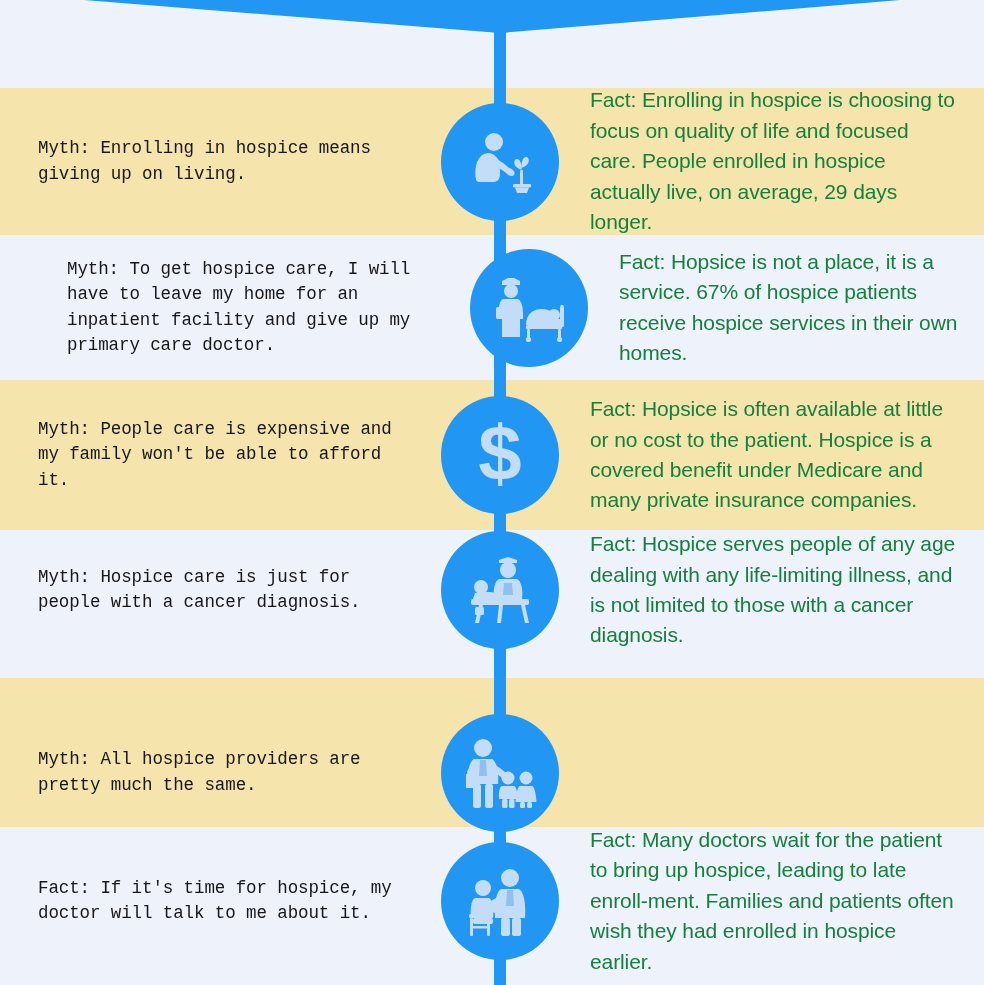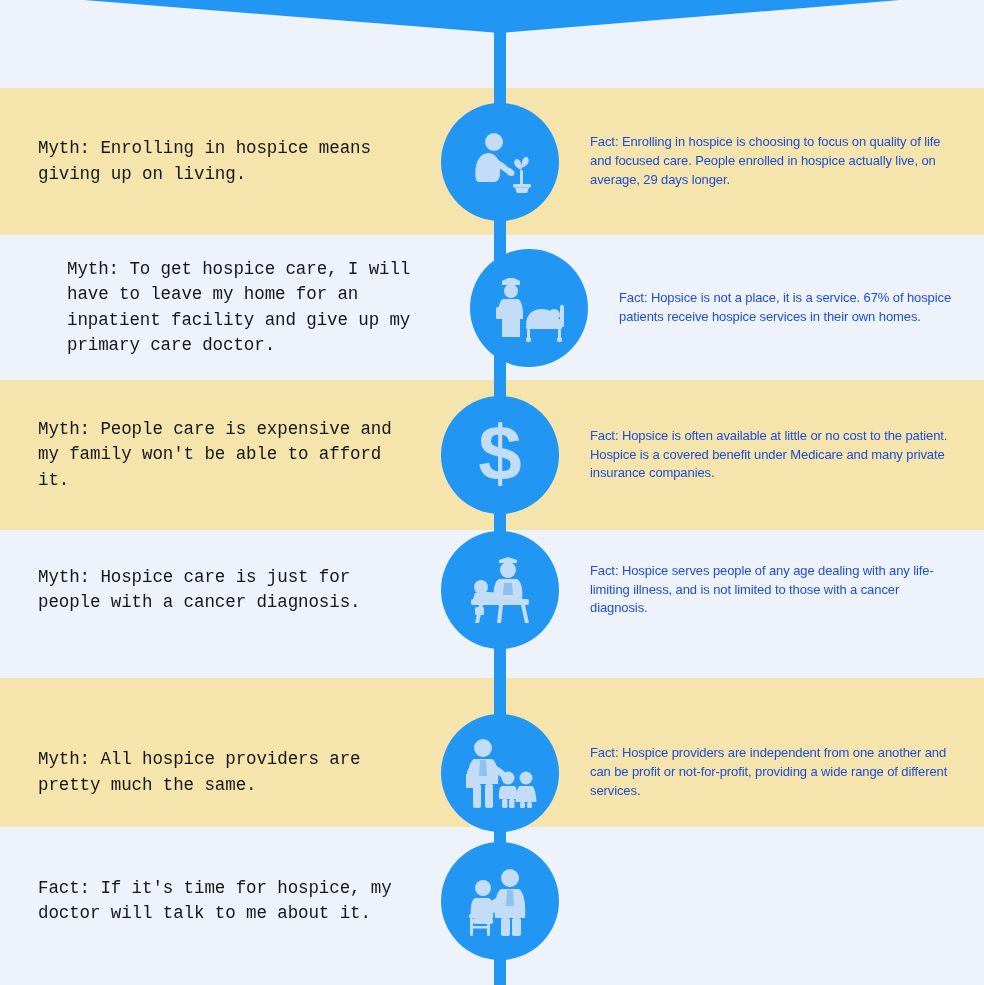--- a/index.html
+++ b/index.html
@@ -101,22 +101,22 @@
     font-weight: bold;
     color: #c3dcf8;
     line-height: 1;
     padding-bottom: 4px;
   }
 
   .row-fact {
     flex: 1;
     box-sizing: border-box;
     padding: 0 26px 0 30px;
-    color: #1d4ed8;
-    font-size: 13px;
+    color: #15803d;
+    font-size: 21px;
     line-height: 1.45;
     letter-spacing: -0.1px;
   }
 
   
   .row-1 { top: 88px;  height: 147px; }
   .row-2 { top: 235px; height: 145px; padding-left: 29px; }
   .row-3 { top: 380px; height: 150px; }
   .row-4 { top: 530px; height: 120px; }
   .row-5 { top: 678px; height: 189px; }
@@ -265,21 +265,20 @@
 
                 <circle cx="63" cy="42" r="6.5"></circle>
                 <path d="M56.5 50 C54 52 53 60 52.5 66 L73.5 66 C73 60 72 52 69.5 50 Z"></path>
                 <rect x="57" y="66" width="5" height="6" rx="1.5"></rect>
                 <rect x="64" y="66" width="5" height="6" rx="1.5"></rect>
               </g>
             </svg>
           </span>
         </div>
       </div>
-      <div class="row-fact">Fact: Hospice providers are independent from one another and can be profit or not-for-profit, providing a wide range of different services.</div>
     </div>
 
     <div class="row row-6 band-light">
       <div class="row-myth">Fact: If it's time for hospice, my doctor will talk to me about it.</div>
       <div class="row-icon-slot">
         <div class="icon-circle">
           <span>
             <svg width="74" height="74" viewBox="0 0 74 74" aria-hidden="true">
               <g fill="#c3dcf8">
 
@@ -298,19 +297,20 @@
 
                 <rect x="6" y="50" width="22" height="4" rx="1.5"></rect>
                 <rect x="7" y="54" width="3" height="18" rx="1"></rect>
                 <rect x="24" y="54" width="3" height="18" rx="1"></rect>
                 <rect x="7" y="62" width="20" height="2.6" rx="1"></rect>
               </g>
             </svg>
           </span>
         </div>
       </div>
+      <div class="row-fact">Fact: Many doctors wait for the patient to bring up hospice, leading to late enroll-ment. Families and patients often wish they had enrolled in hospice earlier.</div>
     </div>
 
   </div>
 
   <div class="bottom-fill"></div>
 
 </div>
 
 </body></html>

